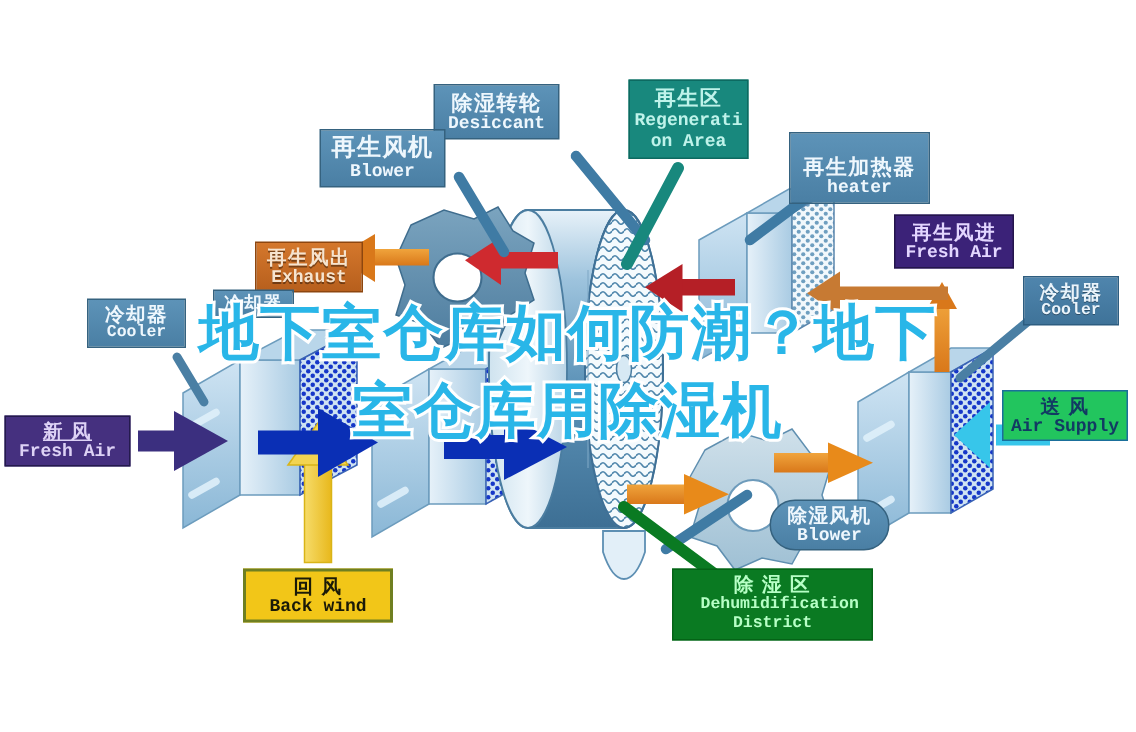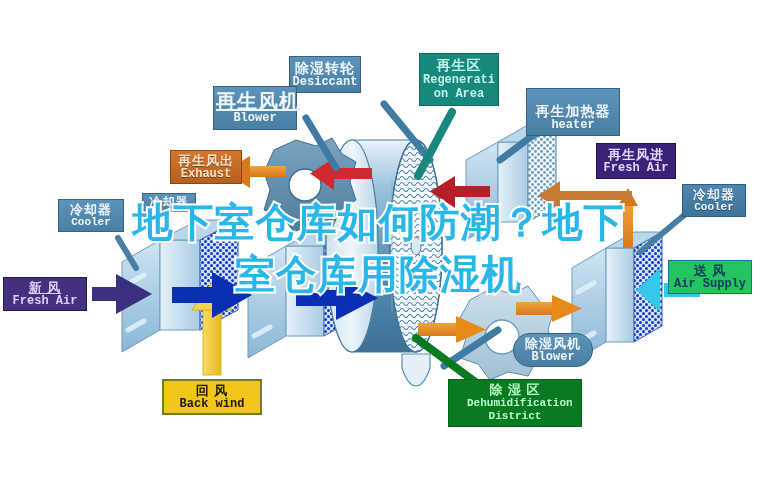--- a/index.html
+++ b/index.html
@@ -19,21 +19,21 @@
   
   .b-steel{background:linear-gradient(180deg,#4f85ad 0%,#3f7399 100%);
            border:1px solid #2d5d80;color:#eaf4fb;
            text-shadow:0 1px 0 rgba(0,0,0,.35);}
   
   .b-steel2{background:linear-gradient(180deg,#5d93b8 0%,#4a7fa4 100%);
            border:1px solid #35627f;color:#eef7fd;}
   
   .b-orange{background:linear-gradient(180deg,#d4772c 0%,#b75f1d 100%);
             border:1px solid #8d460f;color:#f6e4cf;
-            text-shadow:0 1px 0 rgba(0,0,0,.4);}
+            text-shadow:0 1px 0 rgba(0,0,0,.4);margin-top:11px;}
   
   .b-teal{background:#18887d;border:1px solid #0d6a61;color:#bff3ea;}
   
   .b-purple{background:#3b2278;border:1px solid #24154c;color:#e3d6ff;}
   
   .b-purple2{background:#45307f;border:1px solid #241a4d;color:#ddd2f5;}
   
   .b-cyan{background:#22c55e;border:1px solid #1a6f9b;color:#123a63;}
   
   .b-yellow{background:#f2c618;border:2px solid #6f7f21;color:#1a1a08;}
@@ -238,27 +238,27 @@
       <path d="M498,330 L444,366" stroke="#3f7ba4" stroke-width="7" stroke-linecap="round"></path>
       <path d="M416,338 L478,384" stroke="#0a7a22" stroke-width="8" stroke-linecap="round"></path>
     </g>
   </svg>
 
   <div id="headline">
     <div class="l1">地下室仓库如何防潮？地下</div>
     <div class="l2">室仓库用除湿机</div>
   </div>
 
-  <div class="lbl b-steel2" style="left:289px;top:56px;width:72px;padding:4px 2px;">
+  <div class="lbl b-steel2" style="left:289px;top:56px;width:84px;padding:4px 2px;">
     <span class="cn" style="font-size:14px;">除湿转轮</span>
     <span class="en" style="font-size:12px;">Desiccant</span>
   </div>
 
   <div class="lbl b-steel2" style="left:213px;top:86px;width:84px;padding:4px 2px;">
-    <span class="cn" style="font-size:20px;text-decoration:underline;">再生风机</span>
+    <span class="cn" style="font-size:16px;">再生风机</span>
     <span class="en" style="font-size:12px;">Blower</span>
   </div>
 
   <div class="lbl b-teal" style="left:419px;top:53px;width:80px;padding:4px 2px;">
     <span class="cn" style="font-size:14px;">再生区</span>
     <span class="en" style="font-size:12px;white-space:normal;line-height:14px;">Regenerati on Area</span>
   </div>
 
   <div class="lbl b-steel2" style="left:526px;top:88px;width:94px;padding:4px 2px;">
     <span class="cn" style="font-size:14px;margin-top:11px;">再生加热器</span>

